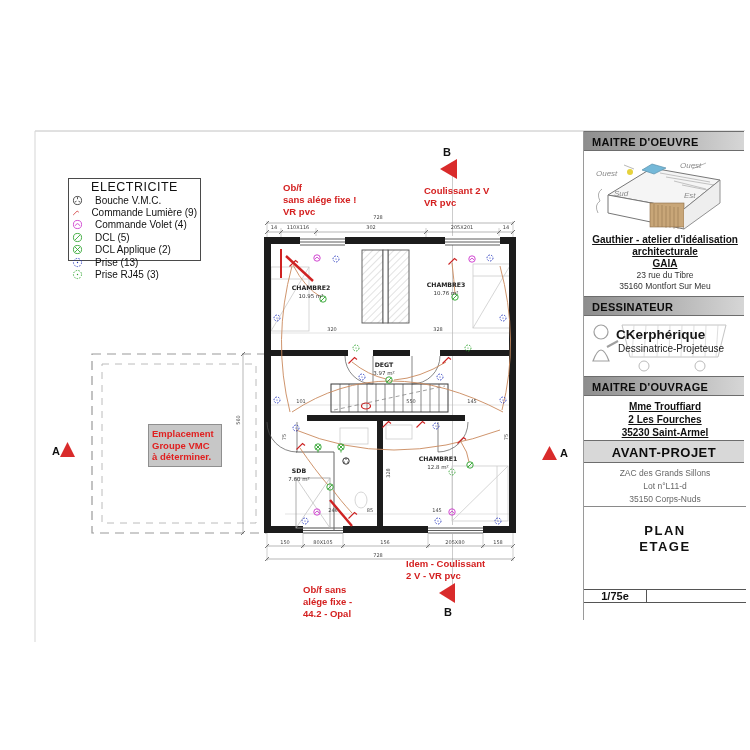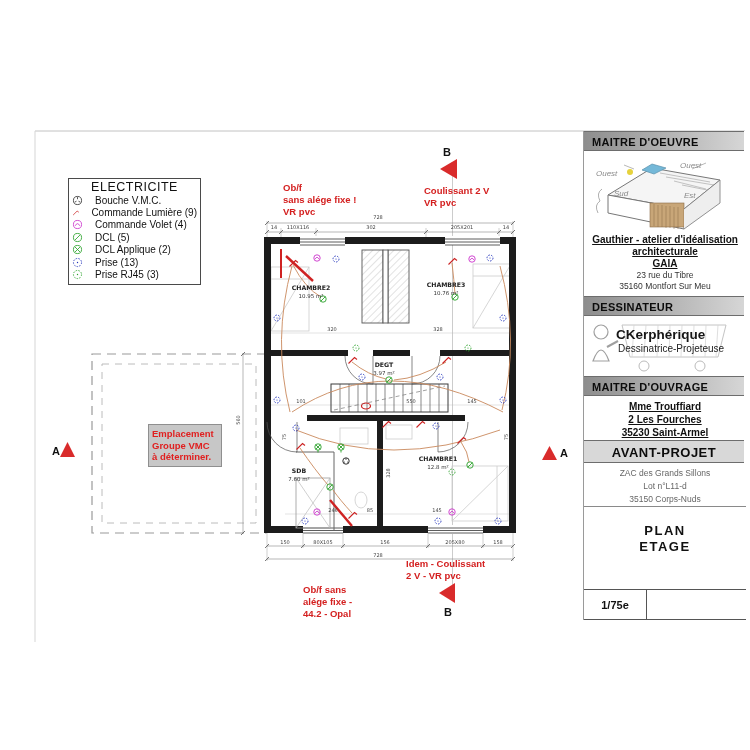--- a/index.html
+++ b/index.html
@@ -1,21 +1,21 @@
 <!DOCTYPE html>
 <html><head>
 <meta charset="utf-8">
 <style>
   html,body{margin:0;padding:0;background:#fff;}
   .page{position:relative;width:750px;height:750px;background:#fff;overflow:hidden;
         font-family:"Liberation Sans",sans-serif;}
   .abs{position:absolute;}
 
   
-  .legend{left:68px;top:178px;width:133px;height:107px;border:1.5px solid #4a4a4a;
+  .legend{left:68px;top:178px;width:133px;height:83px;border:1.5px solid #4a4a4a;
           background:#fff;box-sizing:border-box;padding:1px 3px;z-index:5;}
   .legend-title{text-align:center;font-size:12.5px;color:#111;letter-spacing:.5px;}
   .legend-row{display:flex;align-items:center;gap:12px;height:12.4px;}
   .legend-row span.lbl{font-size:10px;color:#111;white-space:nowrap;}
 
   
   .redann{color:#d42020;font-weight:bold;font-size:9.5px;line-height:12px;
           white-space:pre-line;z-index:6;}
   .vmcbox{left:148px;top:424px;width:66px;background:#c7c7c7;border:1px solid #8f8f8f;
           color:#e02020;font-weight:bold;font-size:9.5px;line-height:11.5px;
@@ -31,21 +31,21 @@
   .tb .bar.big{height:23px;line-height:23px;background:#d8d8d8;text-align:center;
       padding-left:0;font-size:13px;letter-spacing:.5px;}
   .tbline{position:absolute;left:0;width:162px;text-align:center;color:#111;}
   .b10{font-size:10px;font-weight:bold;text-decoration:underline;}
   .n9{font-size:8.5px;color:#333;}
   .g9{font-size:8.5px;color:#666;}
   .compass{position:absolute;font-style:italic;font-size:8px;color:#8a8a8a;}
   .hline{position:absolute;left:0;width:162px;border-top:1px solid #8a8a8a;}
   .plantitle{position:absolute;left:0;width:162px;text-align:center;font-weight:bold;
       font-size:13px;letter-spacing:1.5px;line-height:16px;color:#111;white-space:pre-line;}
-  .tbrow{position:absolute;left:0;top:458px;width:162px;height:31px;display:flex;
+  .tbrow{position:absolute;left:0;top:458px;width:162px;height:14px;display:flex;
       border-top:1px solid #555;border-bottom:1px solid #555;box-sizing:border-box;}
   .tbrow .c1{width:62px;border-right:1px solid #555;display:flex;align-items:center;
       justify-content:center;font-weight:bold;font-size:11px;color:#111;}
   .tbrow .c2{flex:1;display:flex;align-items:center;justify-content:center;
       font-weight:bold;font-size:10px;color:#111;}
   .site{left:583px;top:624px;width:160px;text-align:right;font-size:13.5px;color:#444;z-index:6;}
 
   
   .dim{font-family:"DejaVu Sans",sans-serif;font-size:5px;fill:#444;}
   .room-name{font-family:"DejaVu Sans",sans-serif;font-size:6.2px;font-weight:bold;fill:#222;}

